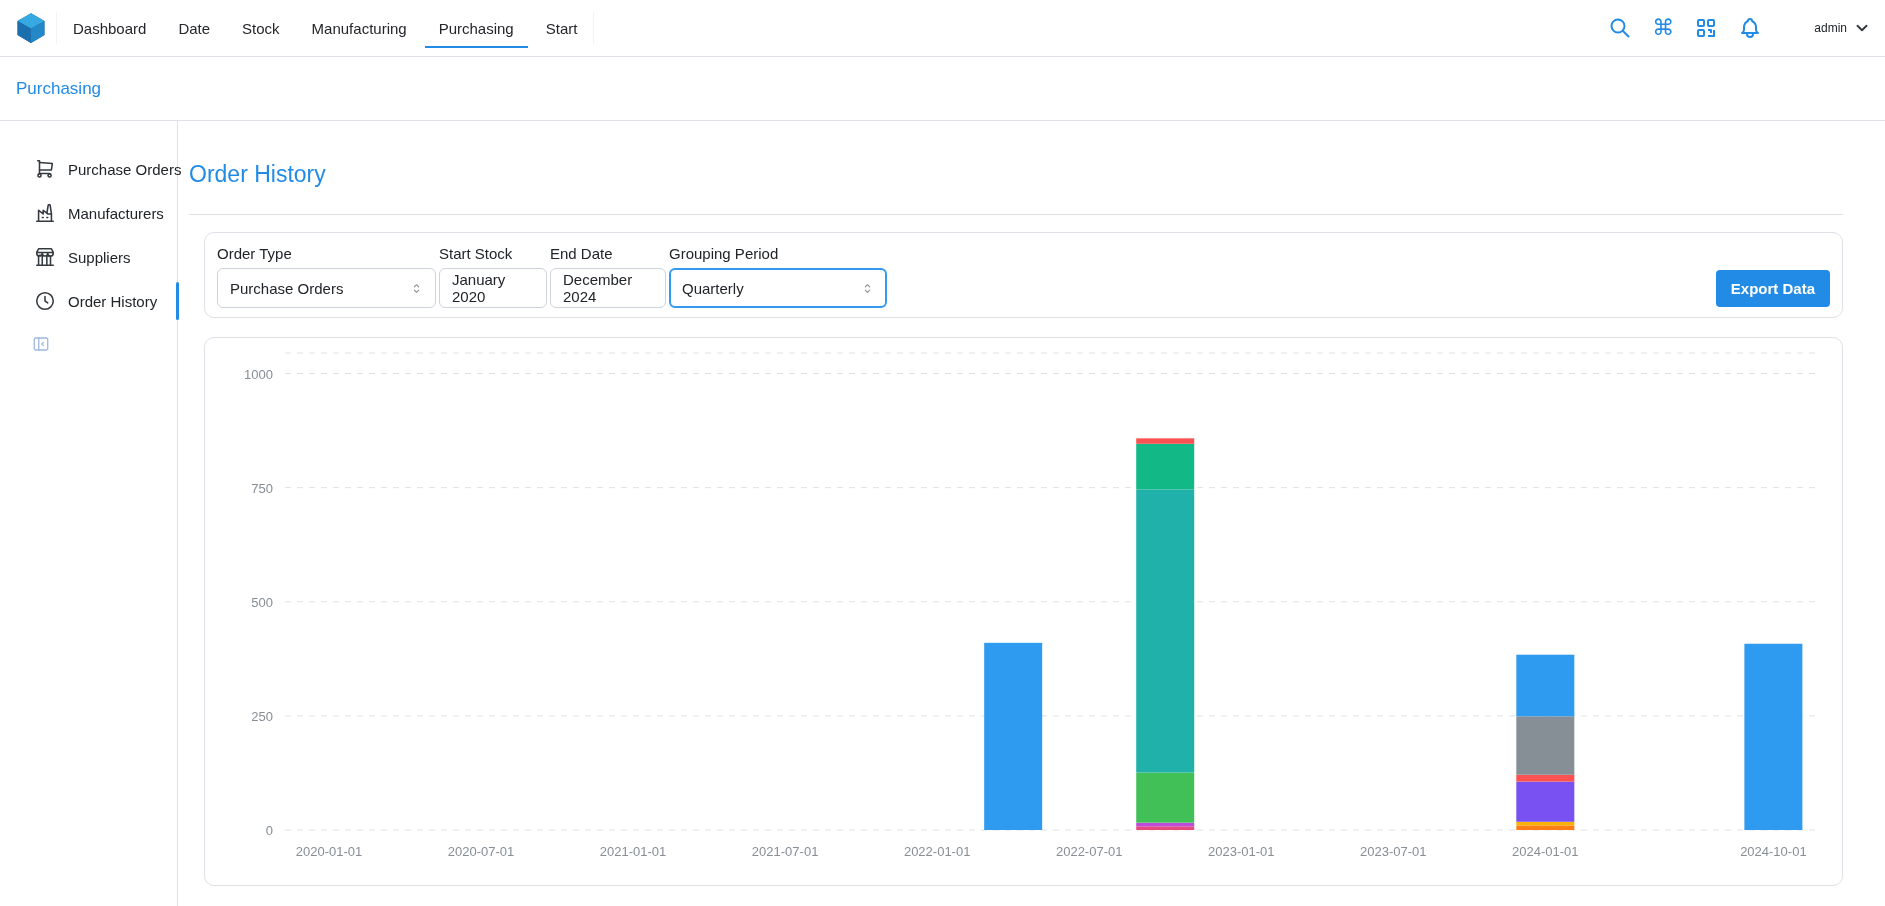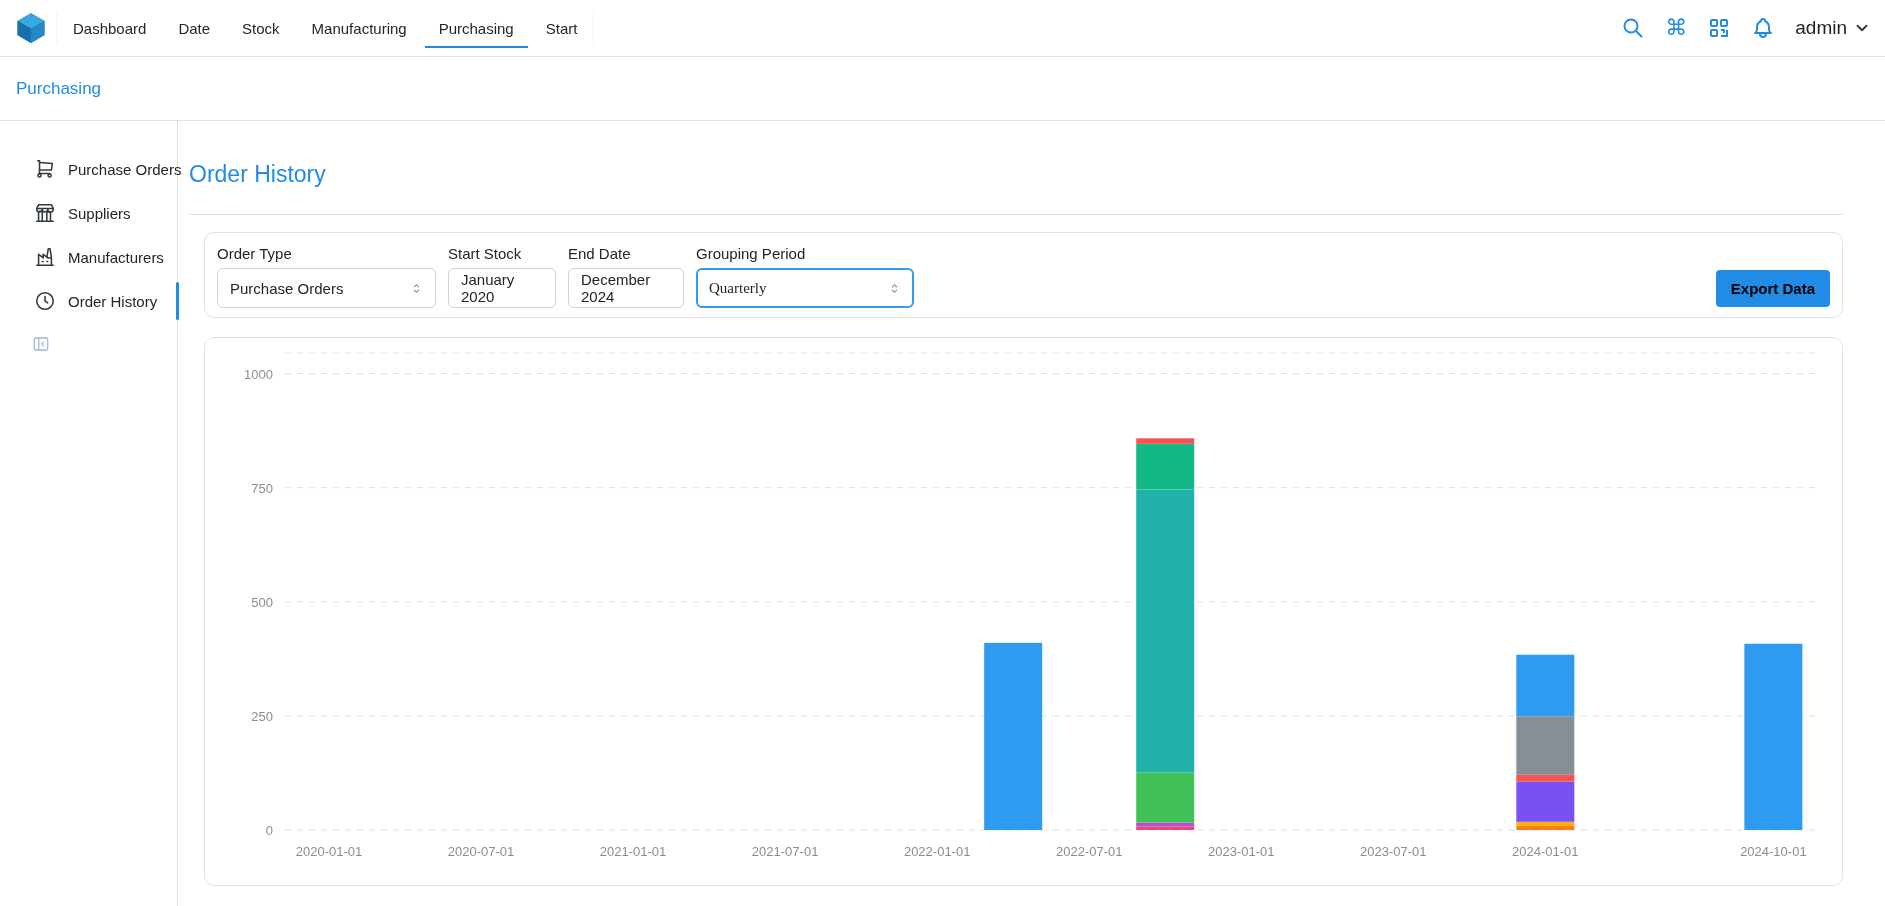--- a/index.html
+++ b/index.html
@@ -22,21 +22,21 @@
     font-size:15px; color:#25262b; position:relative; white-space:nowrap;
   }
   .tab.active::after {
     content:""; position:absolute; left:2px; right:2px; bottom:0; height:2px;
     background:#228be6;
   }
   .nav-right { margin-left:auto; display:flex; align-items:center; gap:20px; }
   .nav-icon { color:#228be6; display:flex; align-items:center; cursor:pointer; }
   .cmd-glyph { font-size:22px; line-height:1; color:#228be6; font-family:"DejaVu Sans", sans-serif; }
   .user-menu { display:flex; align-items:center; gap:6px; cursor:pointer; }
-  .user-name { font-size:19px; color:#212529; }
+  .user-name { font-size:12px; color:#212529;margin-left:32px; }
   
   .breadcrumb-bar {
     height:64px; display:flex; align-items:center; padding-left:16px;
     border-bottom:1px solid #dee2e6;
   }
   .crumb { color:#228be6; font-size:17px; cursor:pointer; }
   
   .content { display:flex; height:785px; }
   .sidebar { width:178px; border-right:1px solid #dee2e6; padding-top:26px; flex:none; }
   .side-item {
@@ -50,34 +50,34 @@
     background:#228be6; border-radius:2px;
   }
   .collapse-btn { margin:12px 0 0 32px; color:#9fb8dc; display:inline-flex; cursor:pointer; }
   .main { flex:1; padding-left:11px; padding-right:42px; }
   .page-title { margin-top:40px; font-size:23px; font-weight:500; color:#228be6; }
   .divider { margin-top:26px; border:none; border-top:1px solid #dee2e6; }
   
   .filter-card {
     margin-left:15px; margin-top:17px; width:1639px; height:86px;
     border:1px solid #dee2e6; border-radius:10px;
-    padding:12px 12px 0 12px; display:flex; gap:12px; align-items:flex-start;
+    padding:12px 12px 0 12px; display:flex; gap:3px; align-items:flex-start;
   }
   .field label { display:block; font-size:15px; font-weight:500; color:#212529; height:18px; }
   .fld-box {
     margin-top:5px; height:40px; border:1px solid #ced4da; border-radius:6px;
     padding:0 12px; display:flex; align-items:center; font-size:15px; background:#fff;
     cursor:pointer;
   }
   .select { justify-content:space-between; gap:8px; }
-  .select.focused { border:2px solid #339af0; padding:12px 11px;font-family:Liberation Serif, serif; }
+  .select.focused { border:2px solid #339af0; padding:12px 11px; }
   .selector { color:#868e96; display:flex; flex:none; }
   .export-btn {
     margin-left:auto; margin-top:25px; height:37px; padding:0 15px;
-    background:#228be6; color:#000000; border:none; border-radius:4px;
+    background:#228be6; color:#ffffff; border:none; border-radius:4px;
     font-size:15px; font-weight:700; font-family:"Liberation Sans", sans-serif; cursor:pointer;
   }
   
   .chart-card {
     margin-left:15px; margin-top:19px; width:1639px; height:549px;
     border:1px solid #dee2e6; border-radius:10px; overflow:hidden;
   }
   .chart-card svg { display:block; }
 </style>
 </head>
@@ -151,38 +151,38 @@
           <path d="M17 17h-11v-14h-2"></path>
             <path d="M6 5l14 1l-1 7h-13"></path>
         </svg>
       </span>
       <span>Purchase Orders</span>
     </div>
     <div class="side-item">
       <span class="s-icon">
         <svg width="22" height="22" viewBox="0 0 24 24" fill="none" stroke="currentColor" stroke-width="1.7" stroke-linecap="round" stroke-linejoin="round">
           <path d="M3 21h18"></path>
-          <path d="M3 7v1a3 3 0 0 0 6 0v-1m0 1a3 3 0 0 0 6 0v-1m0 1a3 3 0 0 0 6 0v-1h-18l2 -4h14l2 4"></path>
-          <path d="M5 21v-10a1 1 0 0 1 1 -1h2a1 1 0 0 1 1 1v10"></path>
-          <path d="M14 21v-9a1 1 0 0 1 1 -1h2a1 1 0 0 1 1 1v9"></path>
-        </svg>
-      </span>
-      <span>Suppliers</span>
-    </div>
-    <div class="side-item">
-      <span class="s-icon">
-        <svg width="22" height="22" viewBox="0 0 24 24" fill="none" stroke="currentColor" stroke-width="1.7" stroke-linecap="round" stroke-linejoin="round">
-          <path d="M3 21h18"></path>
           <path d="M5 21v-12l5 4v-4l5 4h4"></path>
           <path d="M19 21v-8l-1.4 -9.5a.5 .5 0 0 0 -.5 -.5h-1.1a.5 .5 0 0 0 -.5 .4l-1.4 8.6"></path>
           <path d="M9 17h1"></path>
             <path d="M14 17h1"></path>
         </svg>
       </span>
       <span>Manufacturers</span>
+    </div>
+    <div class="side-item">
+      <span class="s-icon">
+        <svg width="22" height="22" viewBox="0 0 24 24" fill="none" stroke="currentColor" stroke-width="1.7" stroke-linecap="round" stroke-linejoin="round">
+          <path d="M3 21h18"></path>
+          <path d="M3 7v1a3 3 0 0 0 6 0v-1m0 1a3 3 0 0 0 6 0v-1m0 1a3 3 0 0 0 6 0v-1h-18l2 -4h14l2 4"></path>
+          <path d="M5 21v-10a1 1 0 0 1 1 -1h2a1 1 0 0 1 1 1v10"></path>
+          <path d="M14 21v-9a1 1 0 0 1 1 -1h2a1 1 0 0 1 1 1v9"></path>
+        </svg>
+      </span>
+      <span>Suppliers</span>
     </div>
     <div class="side-item active">
       <span class="s-icon">
         <svg width="22" height="22" viewBox="0 0 24 24" fill="none" stroke="currentColor" stroke-width="1.7" stroke-linecap="round" stroke-linejoin="round">
           <circle cx="12" cy="12" r="9"></circle>
             <path d="M12 7v5l3 2"></path>
         </svg>
       </span>
       <span>Order History</span>
     </div>

